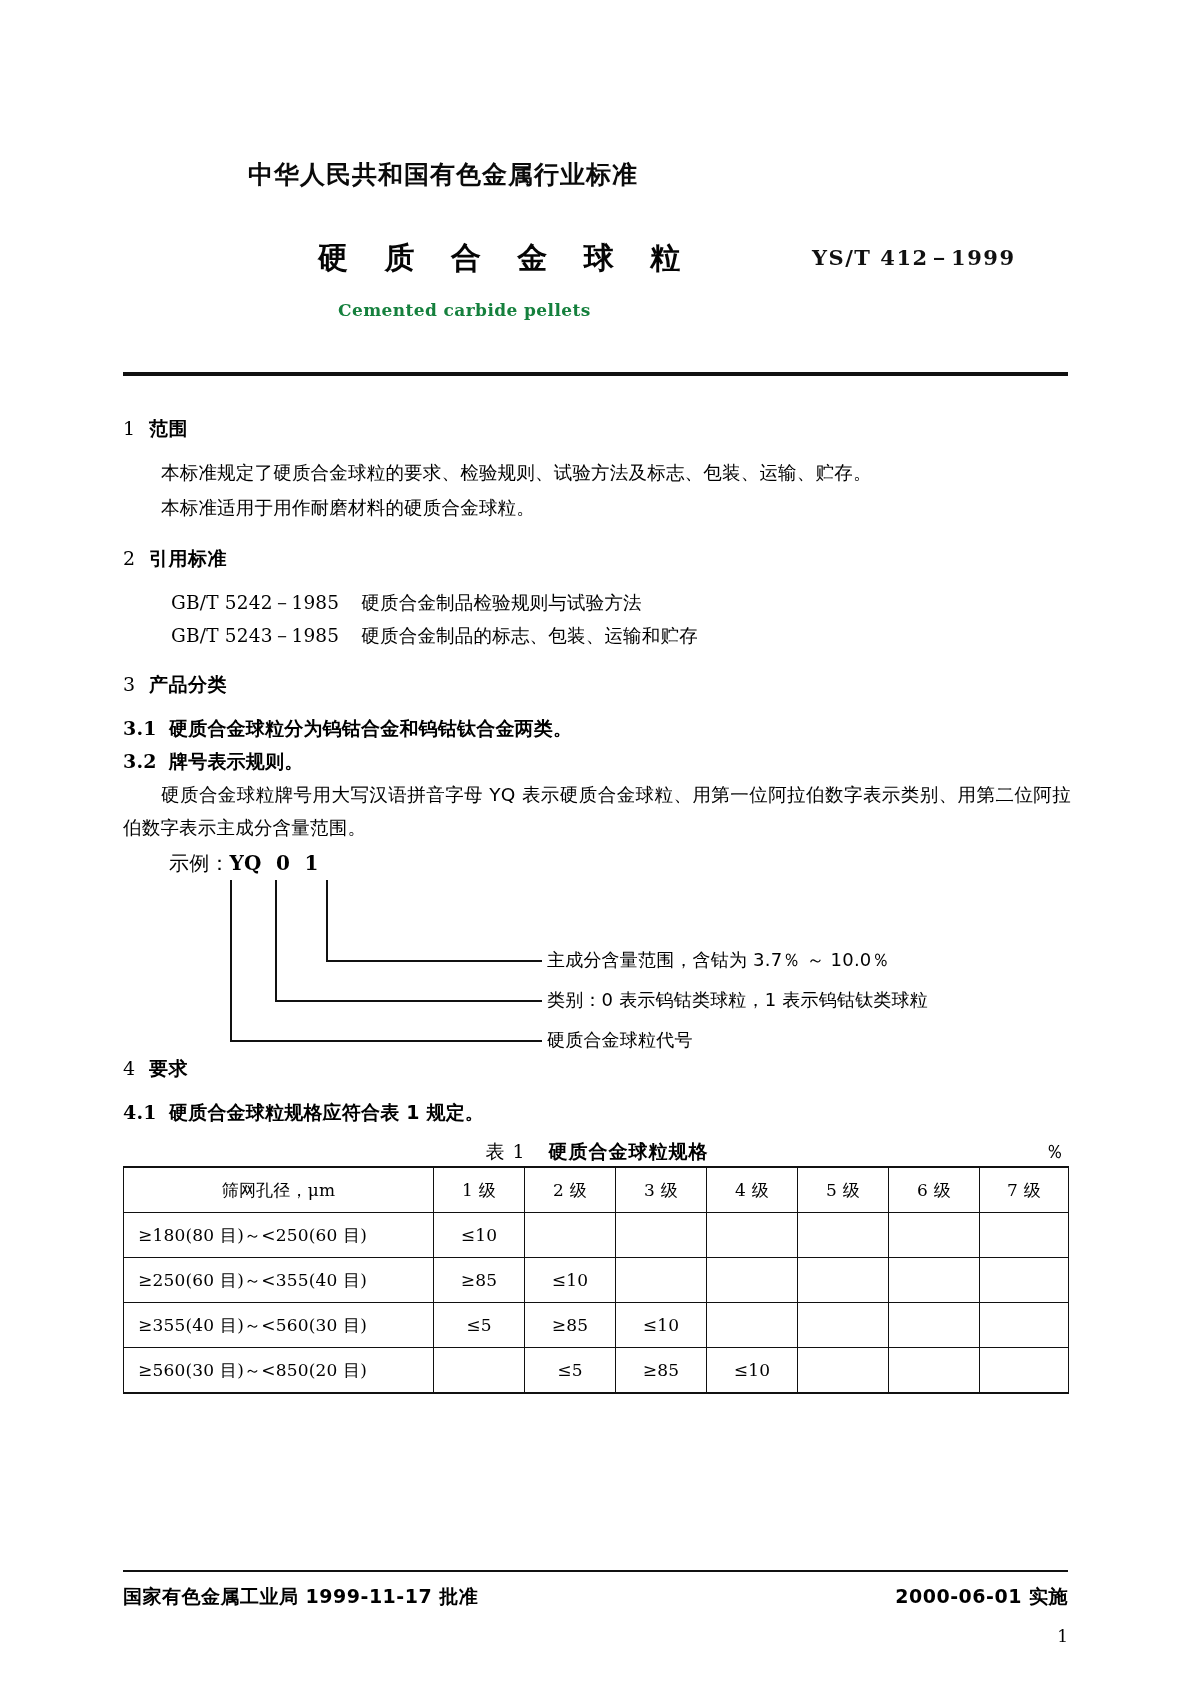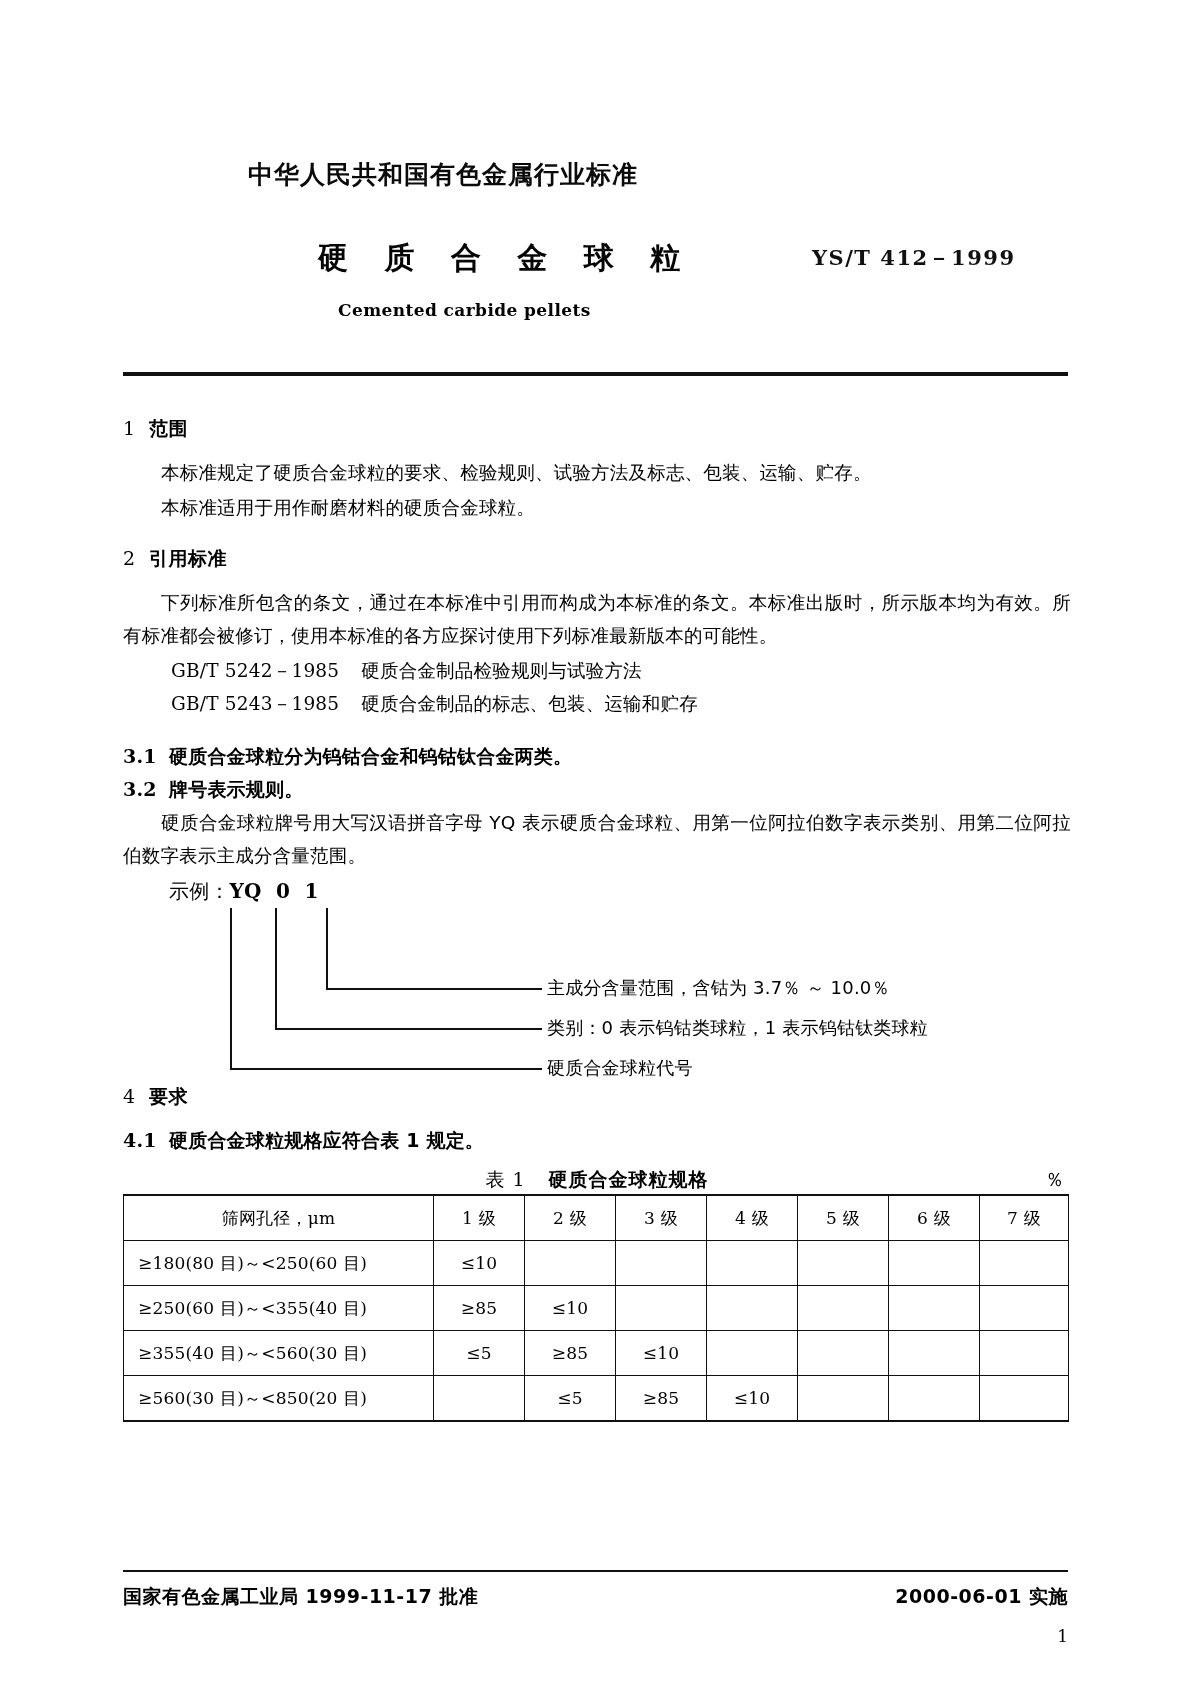--- a/index.html
+++ b/index.html
@@ -58,21 +58,21 @@
     color: #111;
   }
   .doc-subtitle {
     position: absolute;
     left: 338px;
     top: 300px;
     font-family: "DejaVu Serif", "Liberation Serif", serif;
     font-size: 17px;
     font-weight: bold;
     letter-spacing: 0.4px;
-    color: #000000;
+    color: #15803d;
   }
   .rule-top {
     position: absolute;
     left: 123px;
     top: 372px;
     width: 945px;
     height: 4px;
     background: #111;
   }
 
@@ -263,30 +263,32 @@
       <span class="num">1</span><span>范围</span>
     </div>
     <p class="para">本标准规定了硬质合金球粒的要求、检验规则、试验方法及标志、包装、运输、贮存。</p>
     <p class="para">本标准适用于用作耐磨材料的硬质合金球粒。</p>
 
     <div class="gap-md"></div>
 
     <div class="h2">
       <span class="num">2</span><span>引用标准</span>
     </div>
-    <p class="para justify">下列标准所包含的条文，通过在本标准中引用而构成为本标准的条文。本标准出版时，所示版本均为有效。所有标准都会被修订，使用本标准的各方应探讨使用下列标准最新版本的可能性。</p>
     <p class="refline">
       <span class="refcode">GB/T 5242－1985</span><span>硬质合金制品检验规则与试验方法</span>
     </p>
     <p class="refline">
       <span class="refcode">GB/T 5243－1985</span><span>硬质合金制品的标志、包装、运输和贮存</span>
     </p>
 
     <div class="gap-md"></div>
 
+    <div class="h2">
+      <span class="num">3</span><span>产品分类</span>
+    </div>
     <p class="clause">
       <span class="cnum">3.1</span><span>硬质合金球粒分为钨钴合金和钨钴钛合金两类。</span>
     </p>
     <p class="clause">
       <span class="cnum">3.2</span><span>牌号表示规则。</span>
     </p>
     <p class="para justify">硬质合金球粒牌号用大写汉语拼音字母 YQ 表示硬质合金球粒、用第一位阿拉伯数字表示类别、用第二位阿拉伯数字表示主成分含量范围。</p>
 
     <div class="diagram">
       <div class="dg-example"><span>示例：</span><span class="code">YQ  0  1</span></div>

